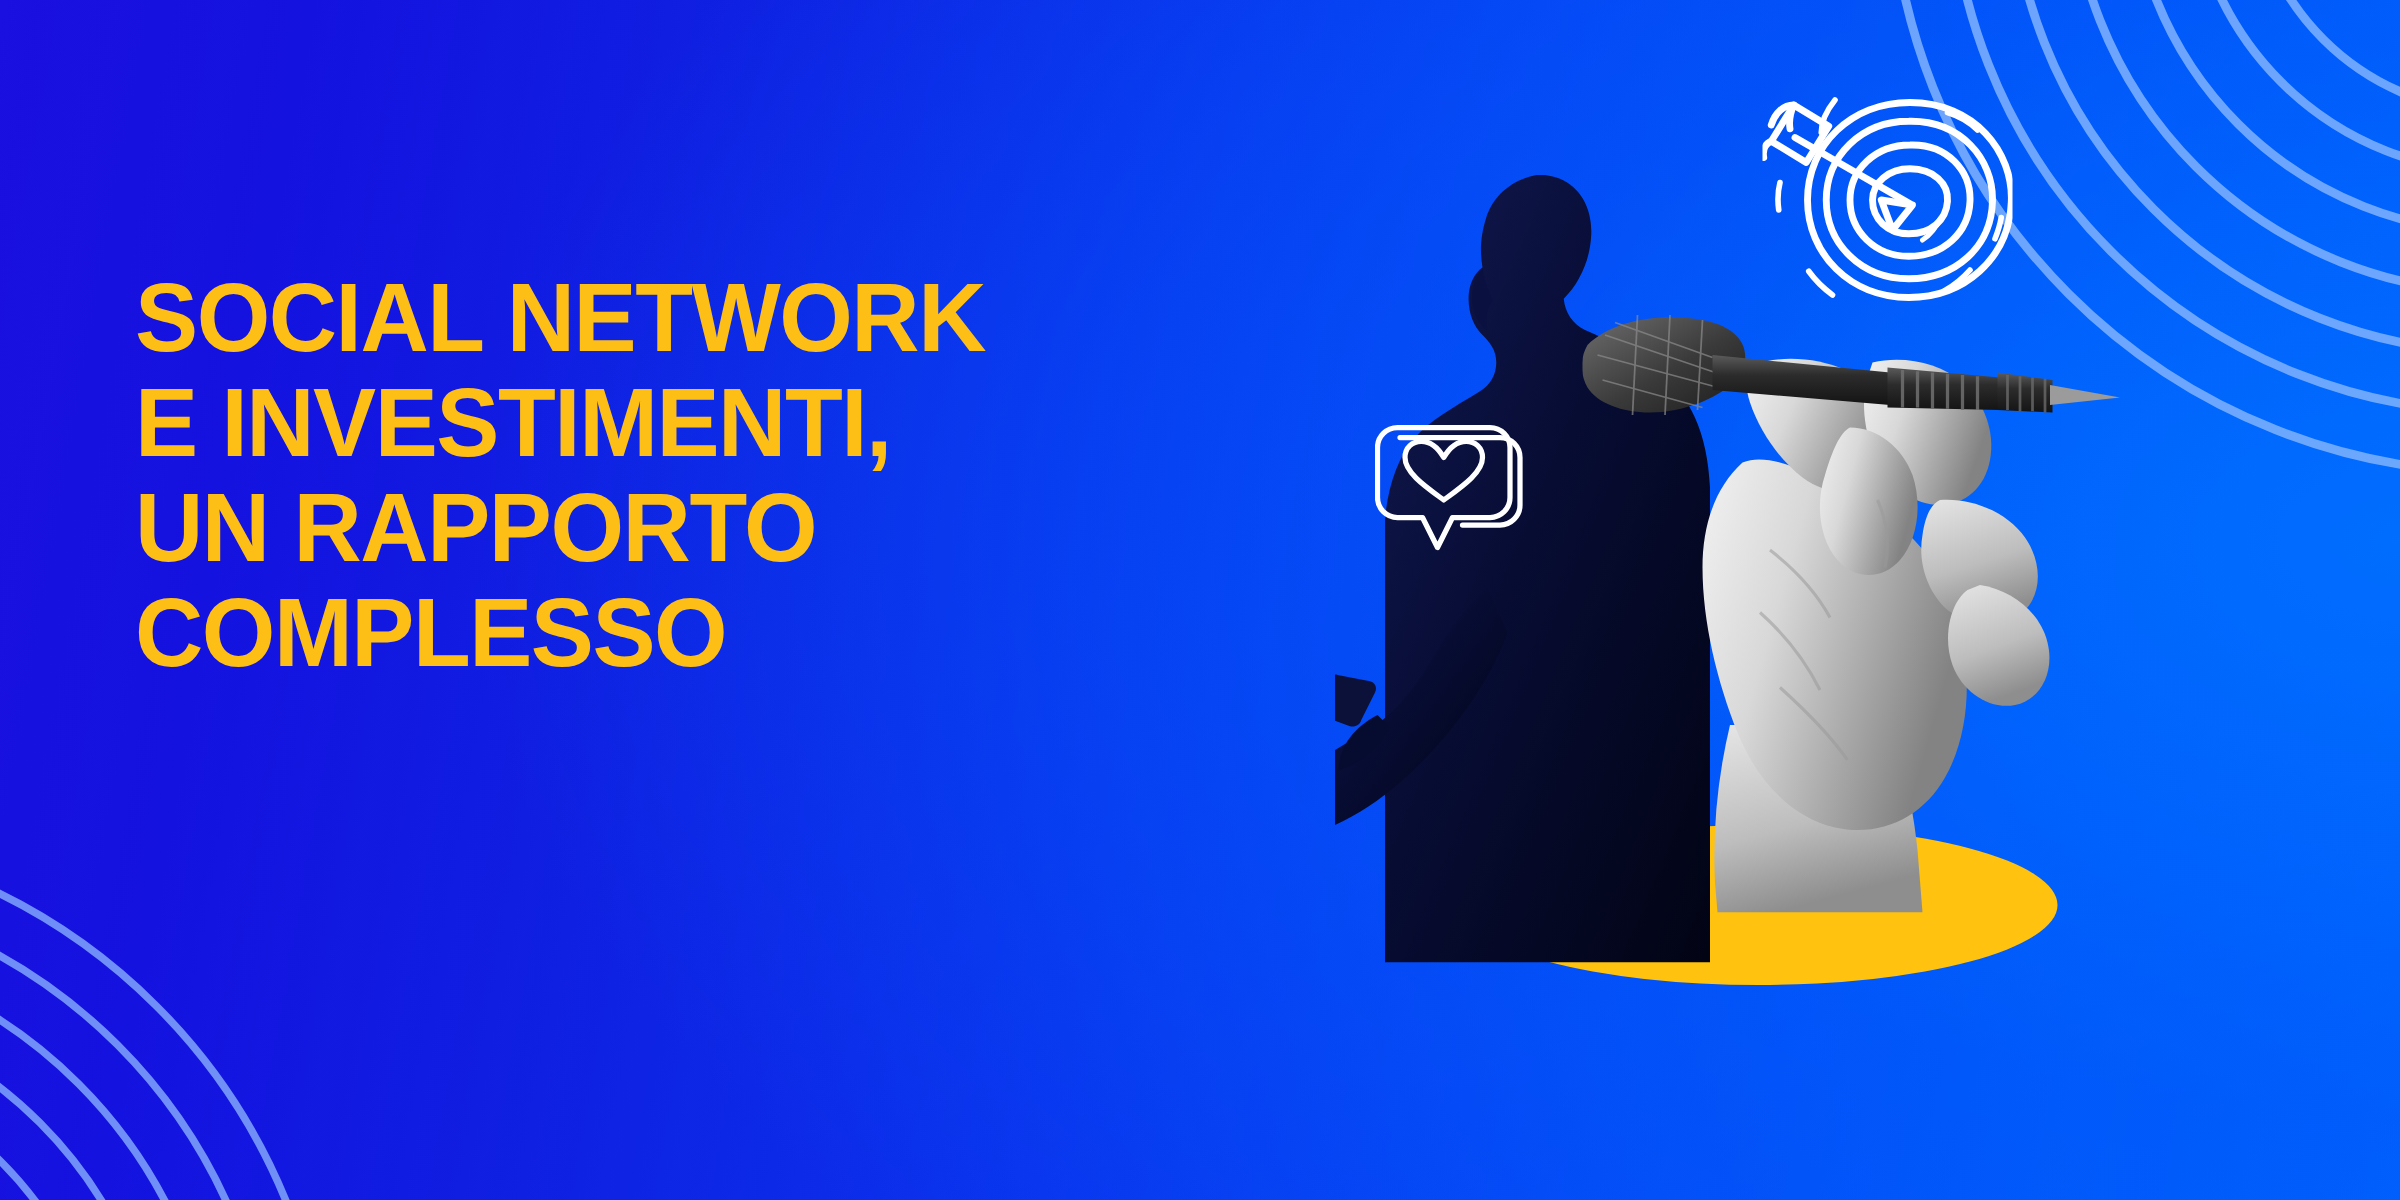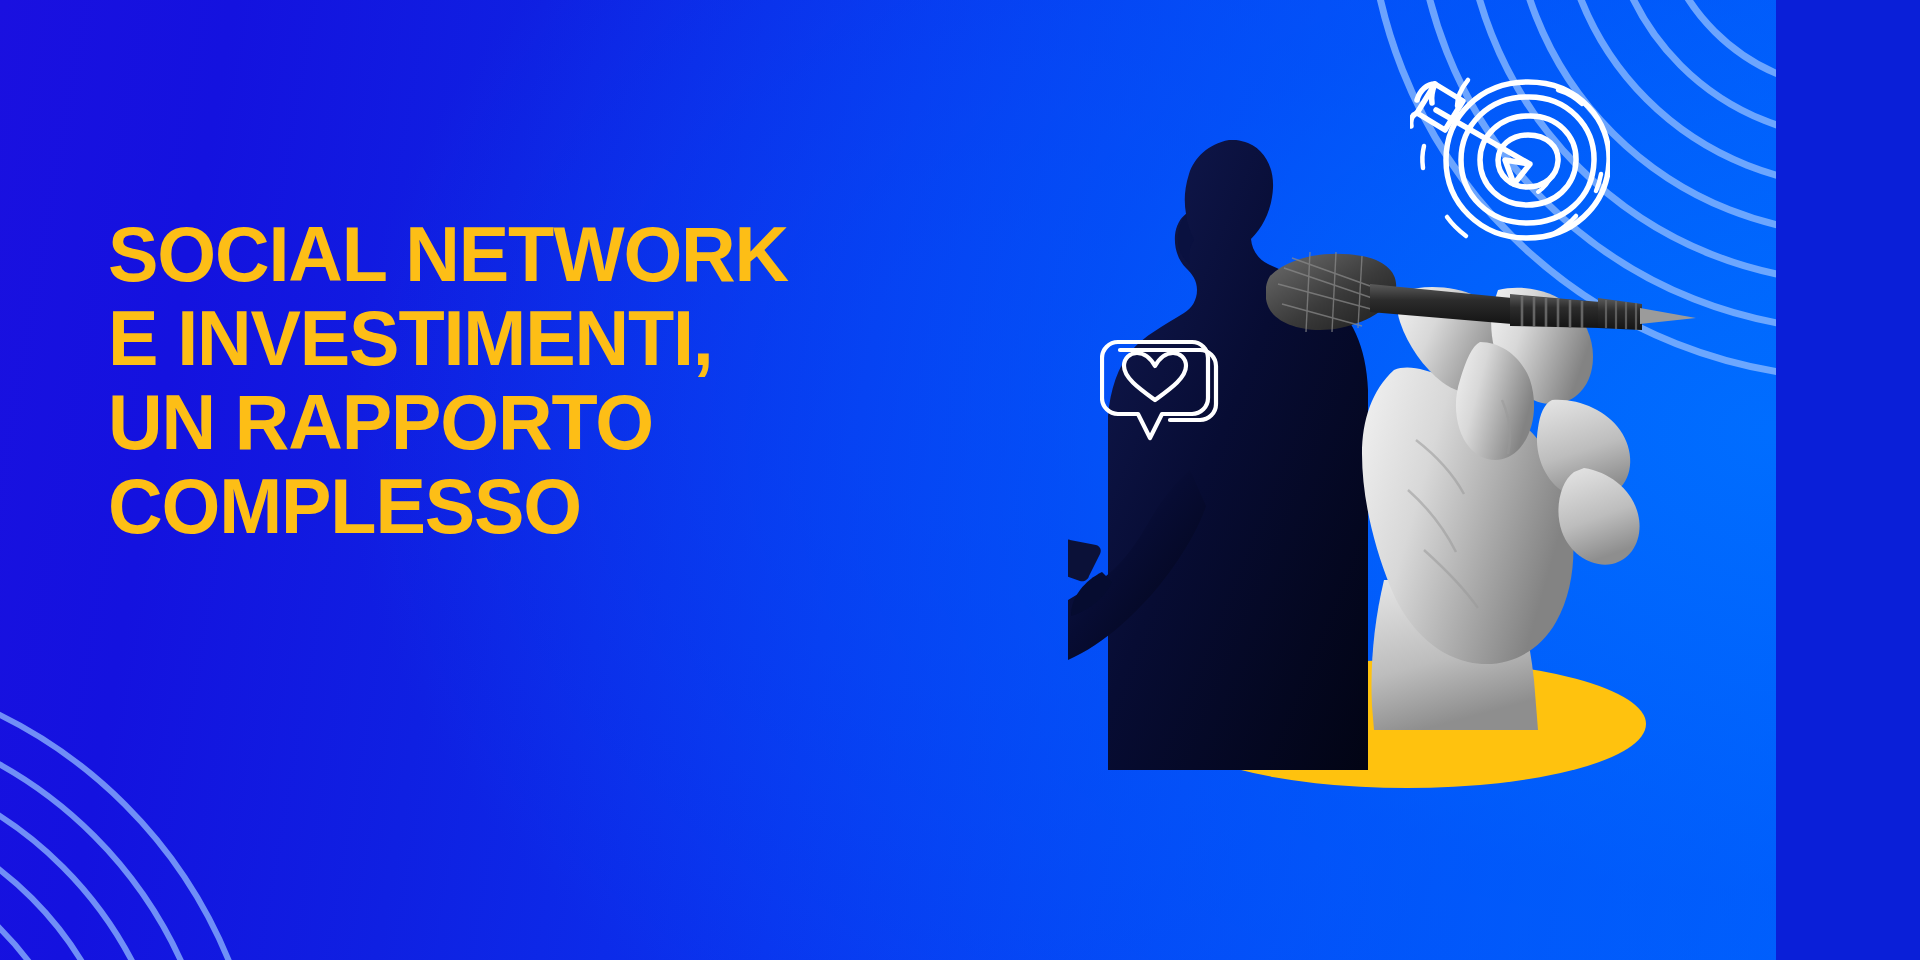--- a/index.html
+++ b/index.html
@@ -6,21 +6,21 @@
   * { margin:0; padding:0; box-sizing:border-box; }
   html, body {
     width:1920px; height:960px;
     overflow:hidden;
     background:#0a1fd8;
     font-family:"Liberation Sans", sans-serif;
   }
 
   .banner {
     position:relative;
-    width:1776px;
+    width:1920px;
     height:960px;
     overflow:hidden;
     background:
       radial-gradient(130% 150% at 100% 45%, rgba(0,110,255,0.95) 0%, rgba(0,90,250,0.55) 32%, rgba(0,60,240,0.0) 62%),
       linear-gradient(100deg, #1a10e0 0%, #1412df 12%, #0f20e2 28%, #0a33ee 48%, #0547f6 68%, #0158fb 86%, #0063ff 100%);
   }
 
   
   .arcs { position:absolute; pointer-events:none; }
   .arcs-tr { top:-230px; right:-200px; width:760px; height:700px; }

